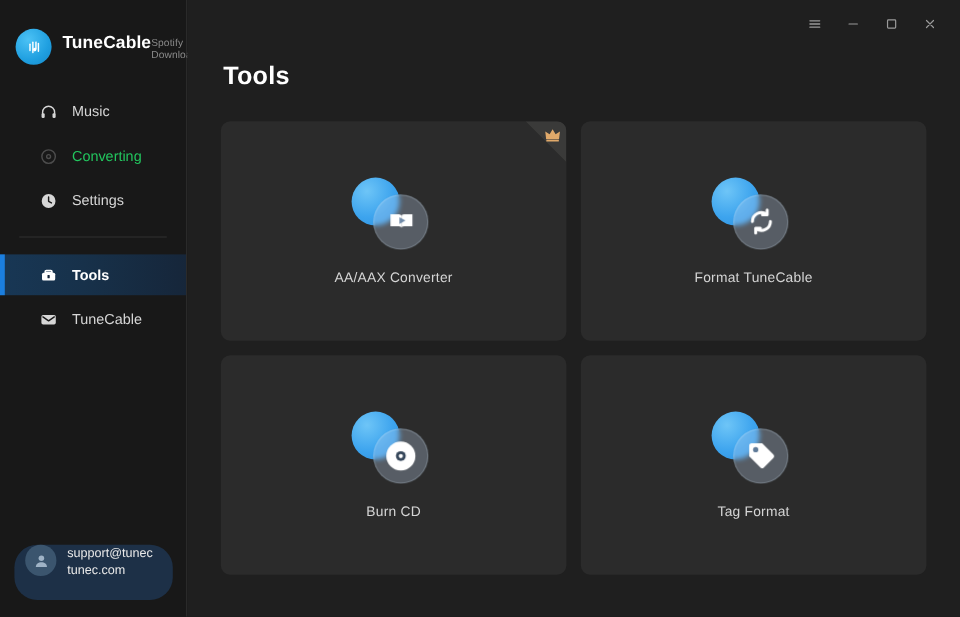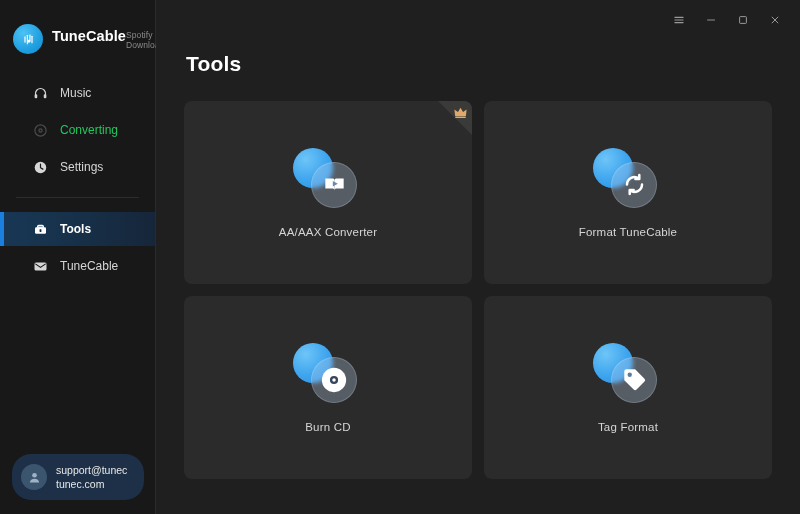--- a/index.html
+++ b/index.html
@@ -73,21 +73,21 @@
     height: 1px; background: #2d2d2d;
     margin: 13px 16px 14px 16px;
   }
 
   .support {
     position: absolute;
     left: 12px; bottom: 14px;
     width: 132px; height: 46px;
     background: #1d3047;
     border-radius: 19px;
-    display: flex; align-items: center;
+    display: flex; 
     gap: 9px;
     padding: 0 9px;
     cursor: pointer;
   }
   .support-avatar {
     width: 26px; height: 26px; border-radius: 50%;
     background: #3b556e;
     display:flex; align-items:center; justify-content:center;
     flex: 0 0 26px;
   }

